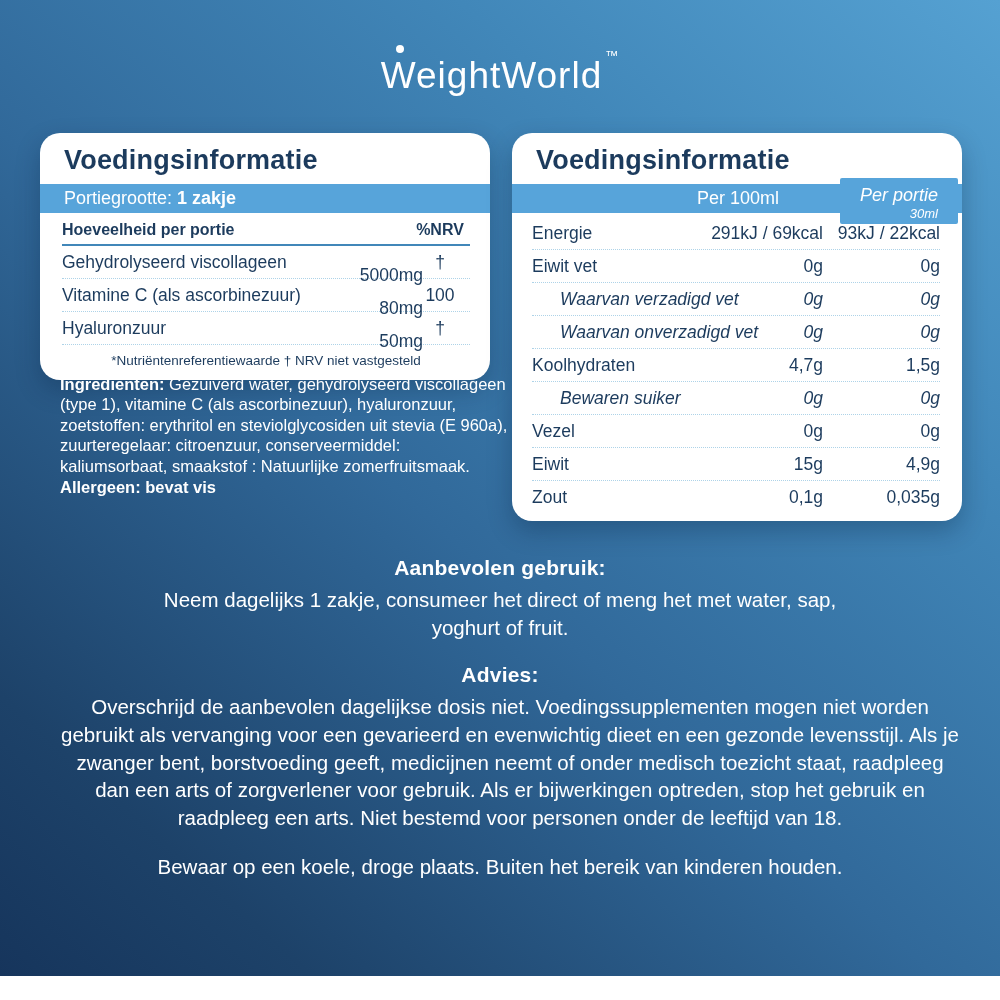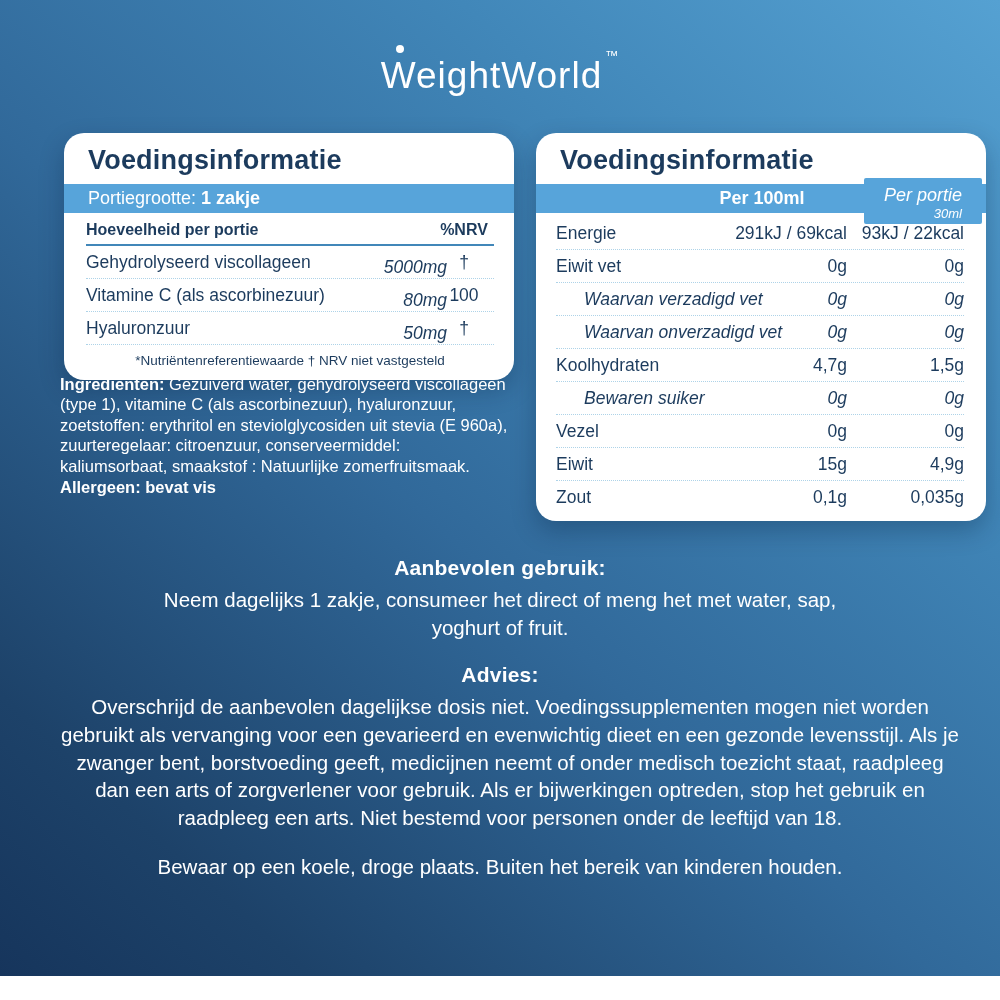--- a/index.html
+++ b/index.html
@@ -18,38 +18,38 @@
     background:linear-gradient(222deg,#55a1d2 0%,#4187b9 26%,#31699a 55%,#1d4269 85%,var(--bg-bottom) 100%);
   }
   
   .logo-wrap{position:absolute;top:48px;left:0;width:100%;text-align:center;color:#fff;}
   .logo-text{position:relative;display:inline-block;font-size:37px;font-weight:500;letter-spacing:1px;}
   .logo-dot{position:absolute;left:15px;top:-3px;width:8px;height:8px;border-radius:50%;background:#fff;}
   .logo-text sup{font-size:13px;vertical-align:28px;margin-left:3px;font-weight:400;}
   
   .panel{
     position:absolute;top:133px;width:450px;background:#fff;border-radius:20px;
-    overflow:hidden;box-shadow:0 10px 24px rgba(5,25,55,.28);color:var(--navy);margin-left:24px;
+    overflow:hidden;box-shadow:0 10px 24px rgba(5,25,55,.28);color:var(--navy);
   }
   .left-panel{left:40px;}
   .right-panel{left:512px;}
   .panel-title{font-size:27px;font-weight:800;letter-spacing:.2px;padding:12px 24px 8px;color:var(--navy);}
   .blue-bar{position:relative;height:29px;line-height:29px;background:var(--accent-blue);color:#fff;font-size:18px;padding:0 24px;}
   .serving-bar b{font-weight:700;}
   
   .l-table{padding:0 20px 0 22px;}
   .l-header{position:relative;padding:8px 0 5px;border-bottom:2px solid var(--header-line);font-weight:700;font-size:16px;}
   .l-header .hdr-nrv{position:absolute;right:0;bottom:5px;width:60px;text-align:center;}
   .l-row{position:relative;padding:5.5px 0;border-bottom:1px dotted var(--divider);font-size:17.5px;}
-  .l-amount{position:absolute;right:47px;top:11px;font-style:italic;}
+  .l-amount{position:absolute;right:47px;top:19px;}
   .l-nrv{position:absolute;right:0;top:5.5px;width:60px;text-align:center;}
   .footnote{text-align:center;font-size:13.5px;padding:8px 0 12px;color:var(--navy);}
   
   .r-bar{padding:0;margin-bottom:2px;overflow:visible;}
-  .r-bar .per100{position:absolute;right:139px;top:0;width:170px;text-align:center;font-weight:bold;}
+  .r-bar .per100{position:absolute;right:139px;top:0;width:170px;text-align:center;}
   .r-tab{
     position:absolute;right:4px;top:-6px;width:118px;height:46px;background:var(--accent-blue);
     text-align:center;line-height:1;padding-top:8px;border-radius:2px;font-style:italic;
   }
   .r-tab .tab-title{display:block;font-size:18px;}
   .r-tab .tab-sub{display:block;font-size:13px;text-align:right;padding-right:20px;margin-top:3px;}
   .r-table{padding:2px 22px 8px 20px;}
   .r-row{position:relative;padding:5.5px 0;border-bottom:1px dotted var(--divider);font-size:17.5px;white-space:nowrap;}
   .r-row:last-child{border-bottom:none;}
   .r-row.indent .r-label{padding-left:28px;font-style:italic;}

